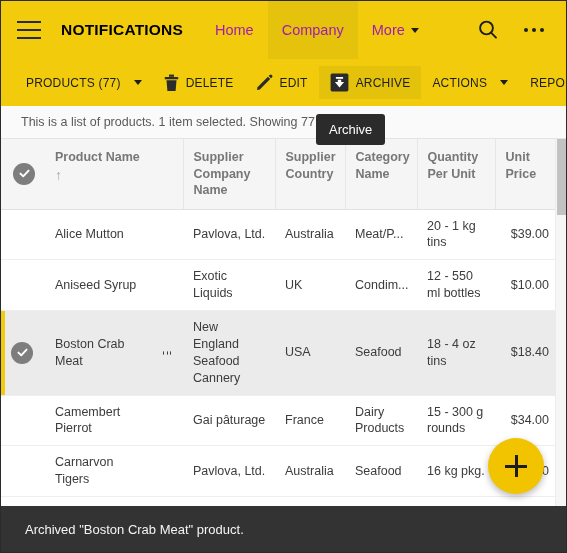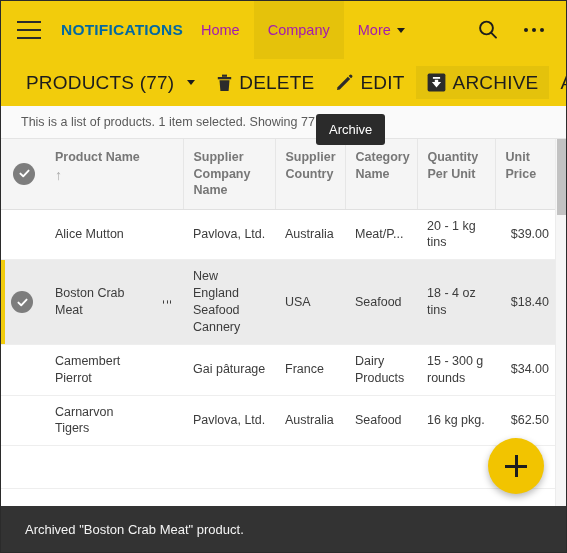--- a/index.html
+++ b/index.html
@@ -43,24 +43,24 @@
   }
   .hamburger span {
     display: block;
     height: 2px;
     width: 100%;
     background: #2b2b2b;
   }
   .brand {
     font-size: 15.5px;
     font-weight: bold;
-    color: #0369a1;
+    color: #000000;
     letter-spacing: 0.2px;
     white-space: nowrap;
-    margin-right: 4px;
+    margin-right: 18px;
   }
   .nav-tabs {
     display: flex;
     align-items: stretch;
     height: 58px;
     flex: 1 1 auto;
     min-width: 0;
   }
   .nav-tab {
     display: flex;
@@ -122,21 +122,21 @@
     align-items: center;
     padding: 0 0 0 14px;
     box-sizing: border-box;
     gap: 0;
   }
   .tb-item {
     display: flex;
     align-items: center;
     gap: 7px;
     padding: 7px 11px;
-    font-size: 19px;
+    font-size: 12px;
     color: #1d1d1d;
     cursor: pointer;
     white-space: nowrap;
     letter-spacing: 0.2px;
   }
   .tb-item.highlight {
     background: #e4c20c;
   }
   .tb-label {
     line-height: 1;
@@ -461,20 +461,30 @@
       <tbody id="grid-body">
           <tr class="row">
             <td class="col-check"></td>
             <td class="c-name"><span>Alice Mutton</span></td>
             <td class="c-extra"></td>
             <td class="c-sup"><span>Pavlova, Ltd.</span></td>
             <td class="c-country"><span>Australia</span></td>
             <td class="c-cat"><span>Meat/P...</span></td>
             <td class="c-qty"><span>20 - 1 kg tins</span></td>
             <td class="c-price"><span>$39.00</span></td>
+          </tr>
+          <tr class="row">
+            <td class="col-check"></td>
+            <td class="c-name"><span>Aniseed Syrup</span></td>
+            <td class="c-extra"></td>
+            <td class="c-sup"><span>Exotic Liquids</span></td>
+            <td class="c-country"><span>UK</span></td>
+            <td class="c-cat"><span>Condim...</span></td>
+            <td class="c-qty"><span>12 - 550 ml bottles</span></td>
+            <td class="c-price"><span>$10.00</span></td>
           </tr>
           <tr class="row selected">
             <td class="col-check">
               <span class="check-circle">
                 <svg width="13" height="13" viewBox="0 0 13 13">
                   <path d="M2.4 6.6 L5.2 9.3 L10.6 3.6" fill="none" stroke="#ffffff" stroke-width="1.9" stroke-linecap="round" stroke-linejoin="round"></path>
                 </svg>
               </span>
             </td>
             <td class="c-name"><span>Boston Crab Meat</span></td>

